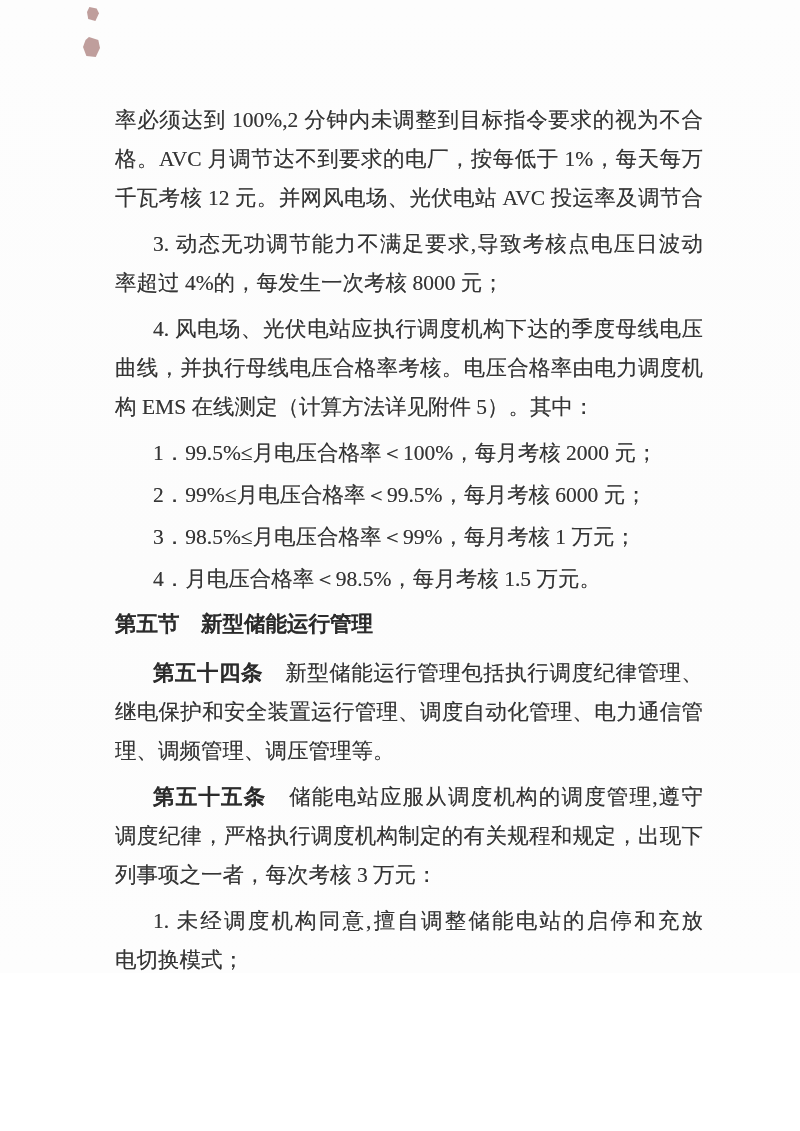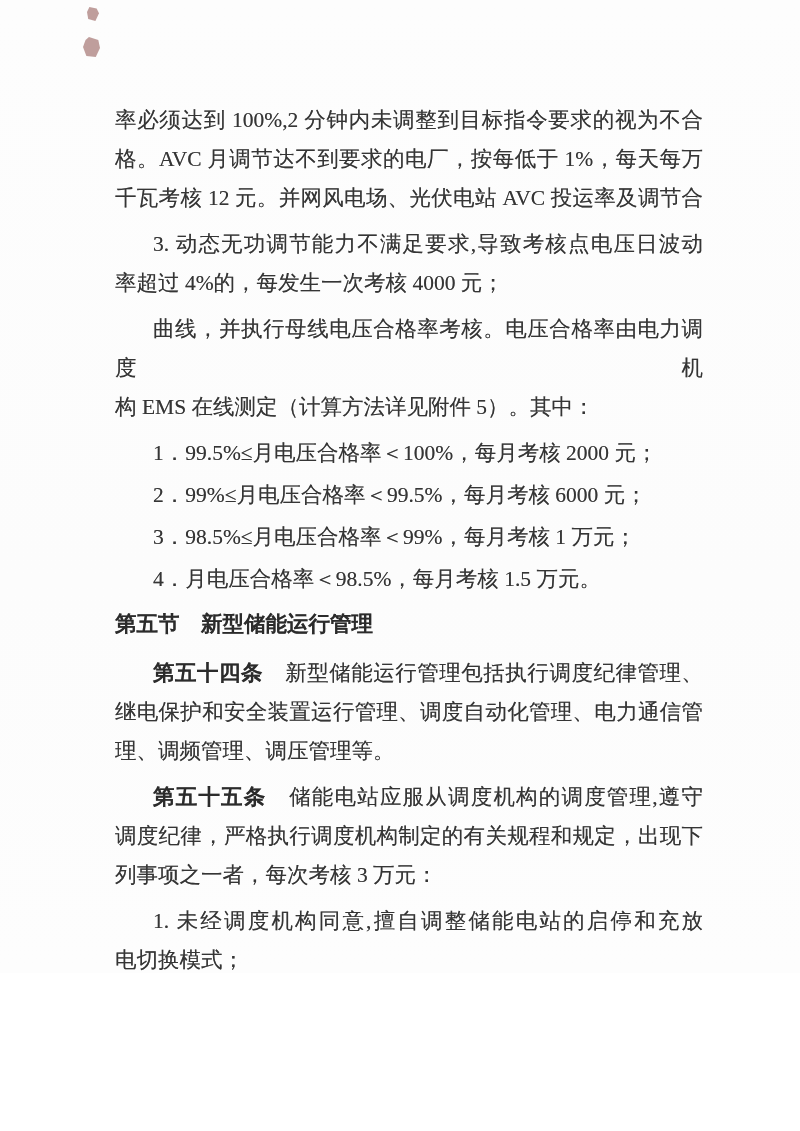--- a/index.html
+++ b/index.html
@@ -61,23 +61,24 @@
   <div class="ink-mark ink-a"></div>
   <div class="ink-mark ink-b"></div>
   <div class="content">
       <div class="para">
         <div class="line fill"><span class="">率必须达到 100%,2 分钟内未调整到目标指令要求的视为不合</span></div>
         <div class="line fill"><span class="">格。AVC 月调节达不到要求的电厂，按每低于 1%，每天每万</span></div>
         <div class="line fill"><span class="">千瓦考核 12 元。并网风电场、光伏电站 AVC 投运率及调节合</span></div>
       </div>
       <div class="para indent">
         <div class="line fill"><span class="">3. 动态无功调节能力不满足要求,导致考核点电压日波动</span></div>
-        <div class="line"><span class="">率超过 4%的，每发生一次考核 4000 元；</span></div>
+        <div class="line"><span class="">率超过 4%的，每发生一次考核 8000 元；</span></div>
       </div>
       <div class="para indent">
+        <div class="line fill"><span class="">4. 风电场、光伏电站应执行调度机构下达的季度母线电压</span></div>
         <div class="line fill"><span class="">曲线，并执行母线电压合格率考核。电压合格率由电力调度机</span></div>
         <div class="line"><span class="">构 EMS 在线测定（计算方法详见附件 5）。其中：</span></div>
       </div>
       <div class="list">
         <div class="line"><span class="">1．99.5%≤月电压合格率＜100%，每月考核 2000 元；</span></div>
         <div class="line"><span class="">2．99%≤月电压合格率＜99.5%，每月考核 6000 元；</span></div>
         <div class="line"><span class="">3．98.5%≤月电压合格率＜99%，每月考核 1 万元；</span></div>
         <div class="line"><span class="">4．月电压合格率＜98.5%，每月考核 1.5 万元。</span></div>
       </div>
       <div class="heading">

